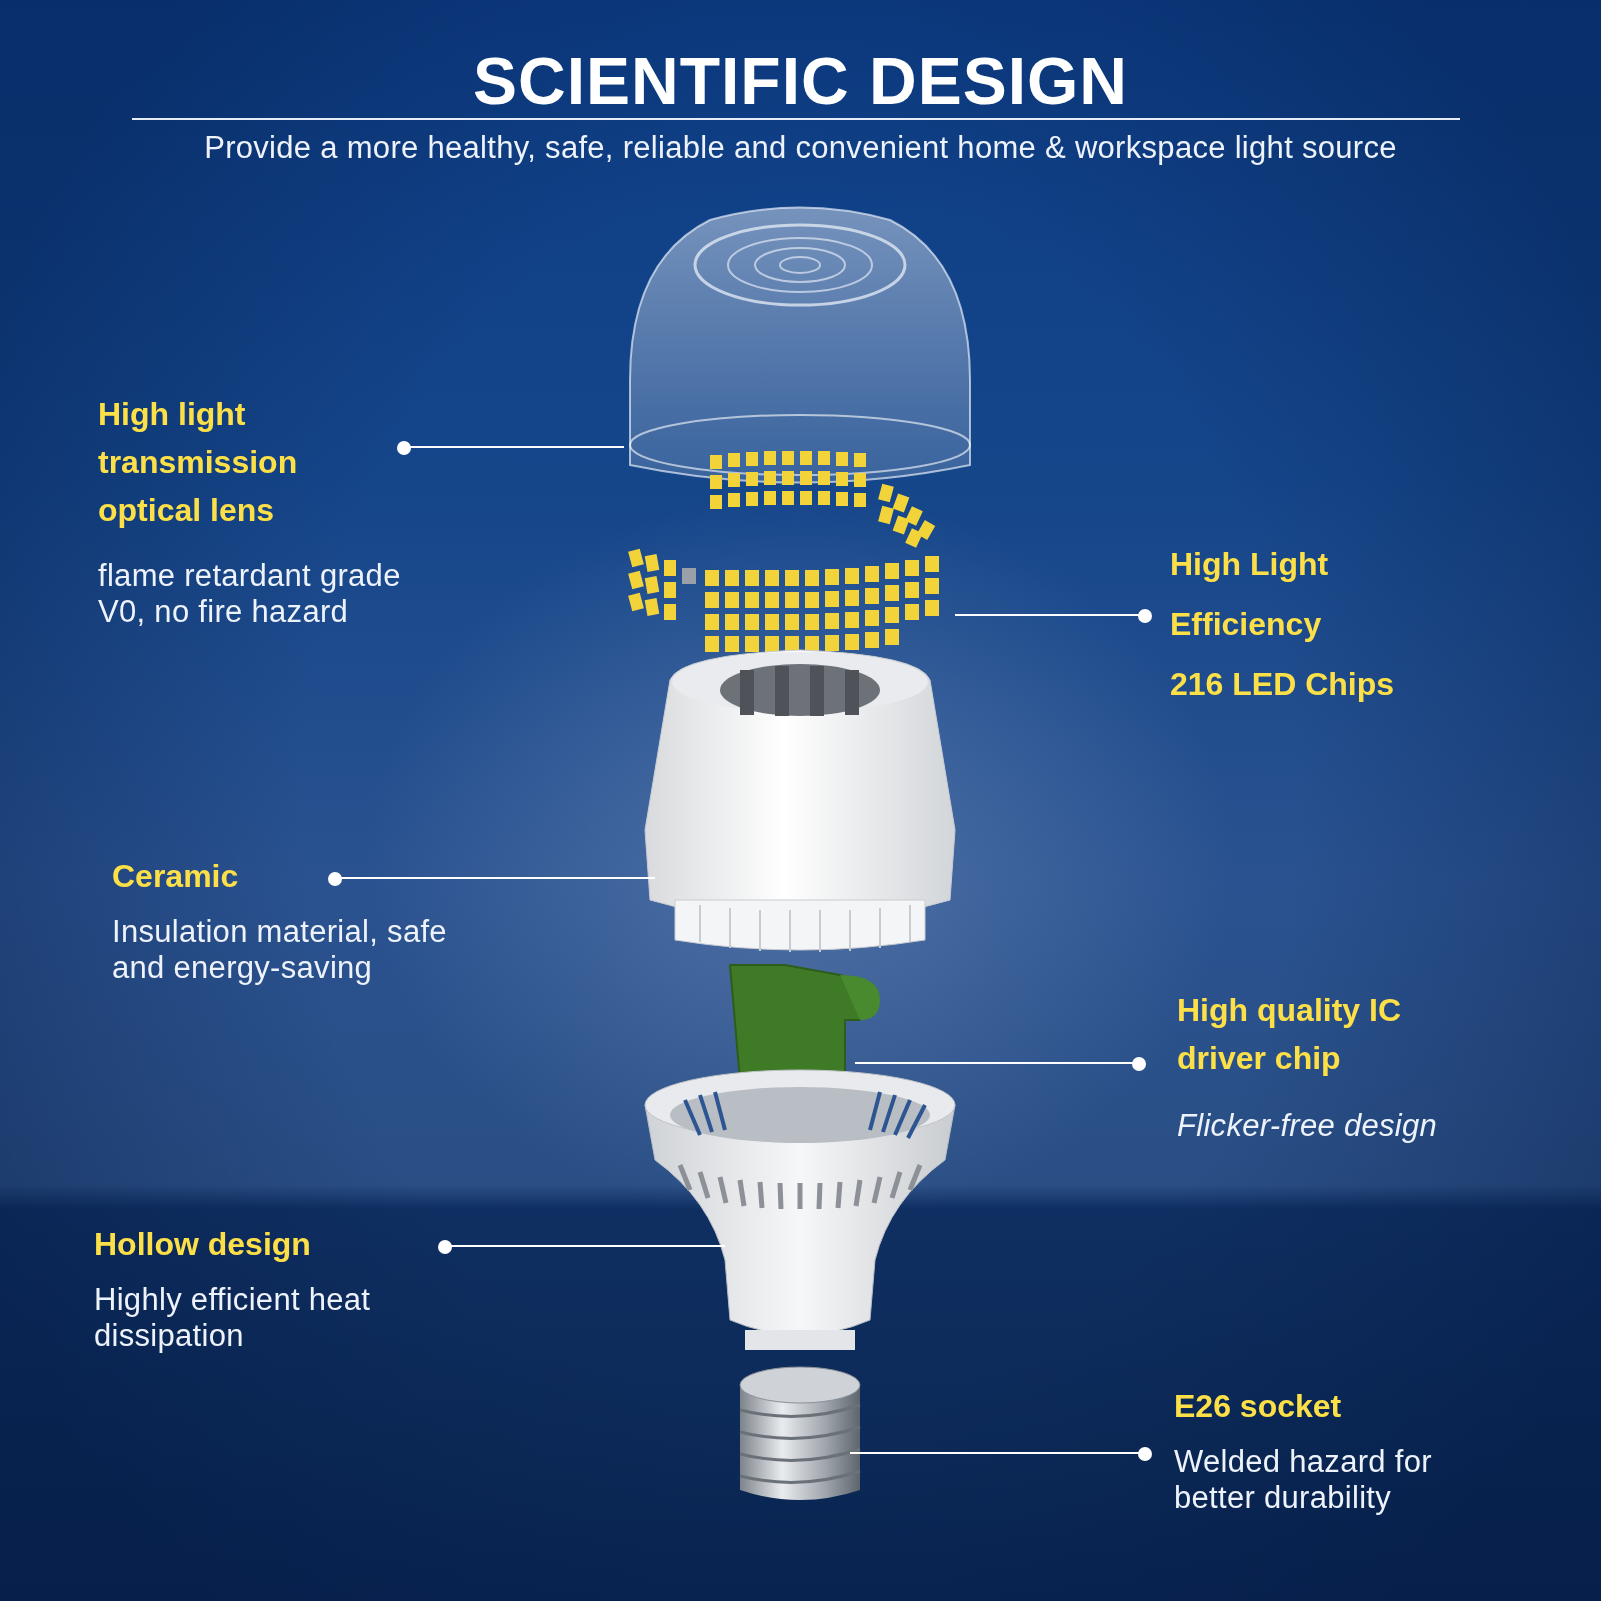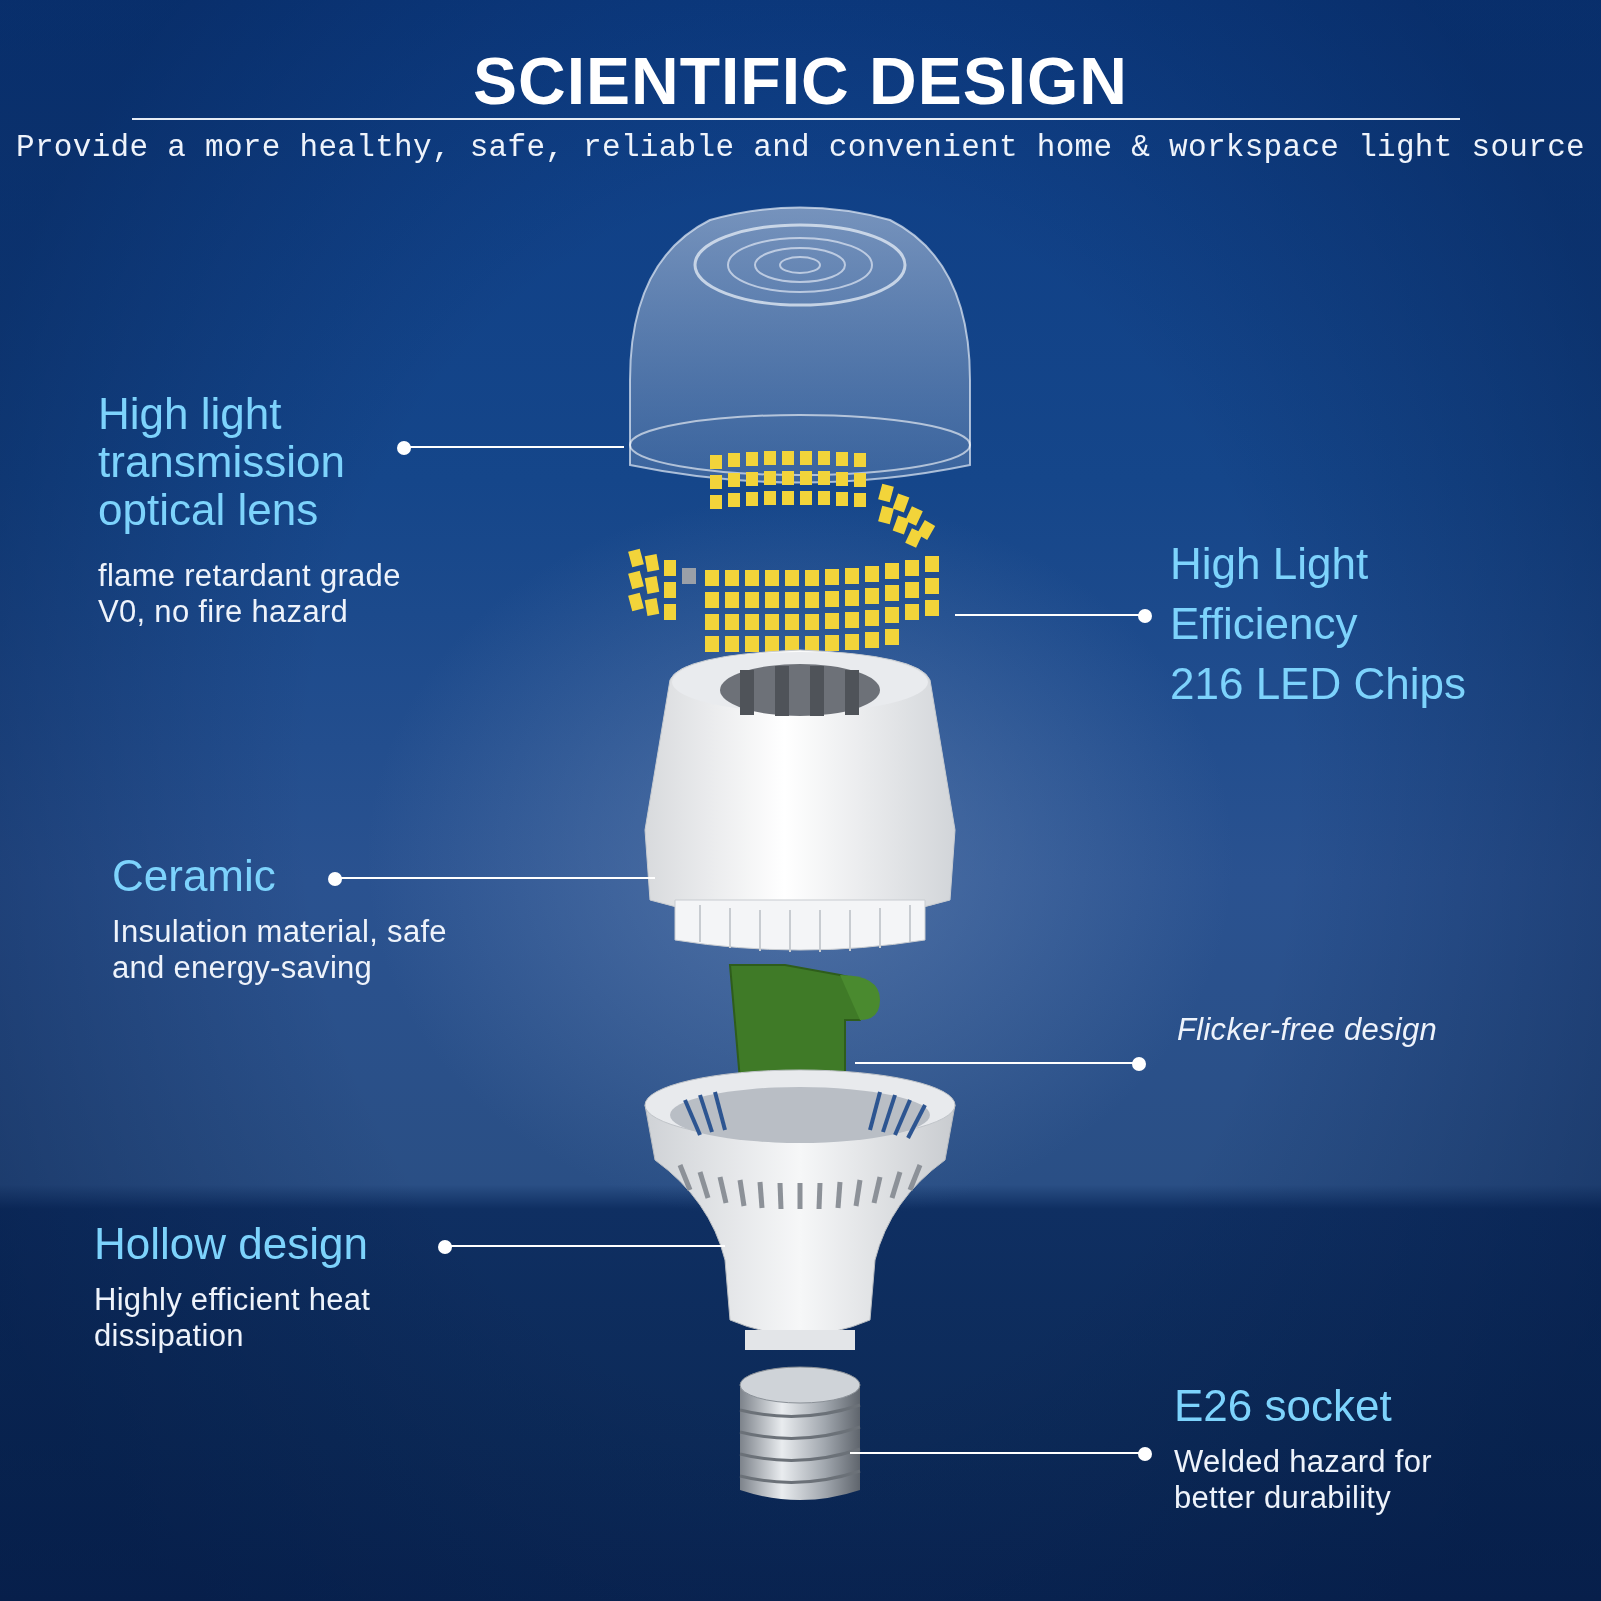--- a/index.html
+++ b/index.html
@@ -26,27 +26,27 @@
   .title {
     font-size: 66px; font-weight: 700; letter-spacing: 1px;
     line-height: 78px; color: #ffffff;
   }
   .title-rule {
     position: absolute; left: 132px; width: 1328px; top: 76px; height: 2px;
     background: #e6ecf5;
   }
   .subtitle {
     position: absolute; left: 0; right: 0; top: 86px;
-    font-size: 31px; line-height: 40px; color: #eef3fb; letter-spacing: 0.3px; font-family: Liberation Mono, monospace;
+    font-size: 31px; line-height: 40px; color: #eef3fb; letter-spacing: 0.3px;
   }
 
   
   .callout { position: absolute; }
   .callout .h {
-    font-size: 44px; font-weight: 400; line-height: 48px; color: #7dd3fc;
+    font-size: 32px; font-weight: 700; line-height: 48px; color: #fde047;
     white-space: pre-line;
   }
   .callout .d {
     font-size: 31px; line-height: 36px; color: #eef3fb; margin-top: 24px;
     white-space: pre-line; letter-spacing: 0.3px;
   }
 
   .leader { position: absolute; height: 2px; background: #ffffff; }
   .dot {
     position: absolute; width: 14px; height: 14px; border-radius: 50%;
@@ -291,20 +291,22 @@
 
 <div class="callout" style="left:112px; top:852px;">
   <div class="h">Ceramic</div>
   <div class="d" style="margin-top:14px;">Insulation material, safe
 and energy-saving</div>
 </div>
 <div class="dot" style="left:328px; top:878px;"></div>
 <div class="leader" style="left:335px; top:877px; width:320px;"></div>
 
 <div class="callout" style="left:1177px; top:986px;">
+  <div class="h">High quality IC
+driver chip</div>
   <div class="d" style="margin-top:26px;font-style:italic;">Flicker-free design</div>
 </div>
 <div class="leader" style="left:855px; top:1062px; width:285px;"></div>
 <div class="dot" style="left:1132px; top:1063px;"></div>
 
 <div class="callout" style="left:94px; top:1220px;">
   <div class="h">Hollow design</div>
   <div class="d" style="margin-top:14px;">Highly efficient heat
 dissipation</div>
 </div>

